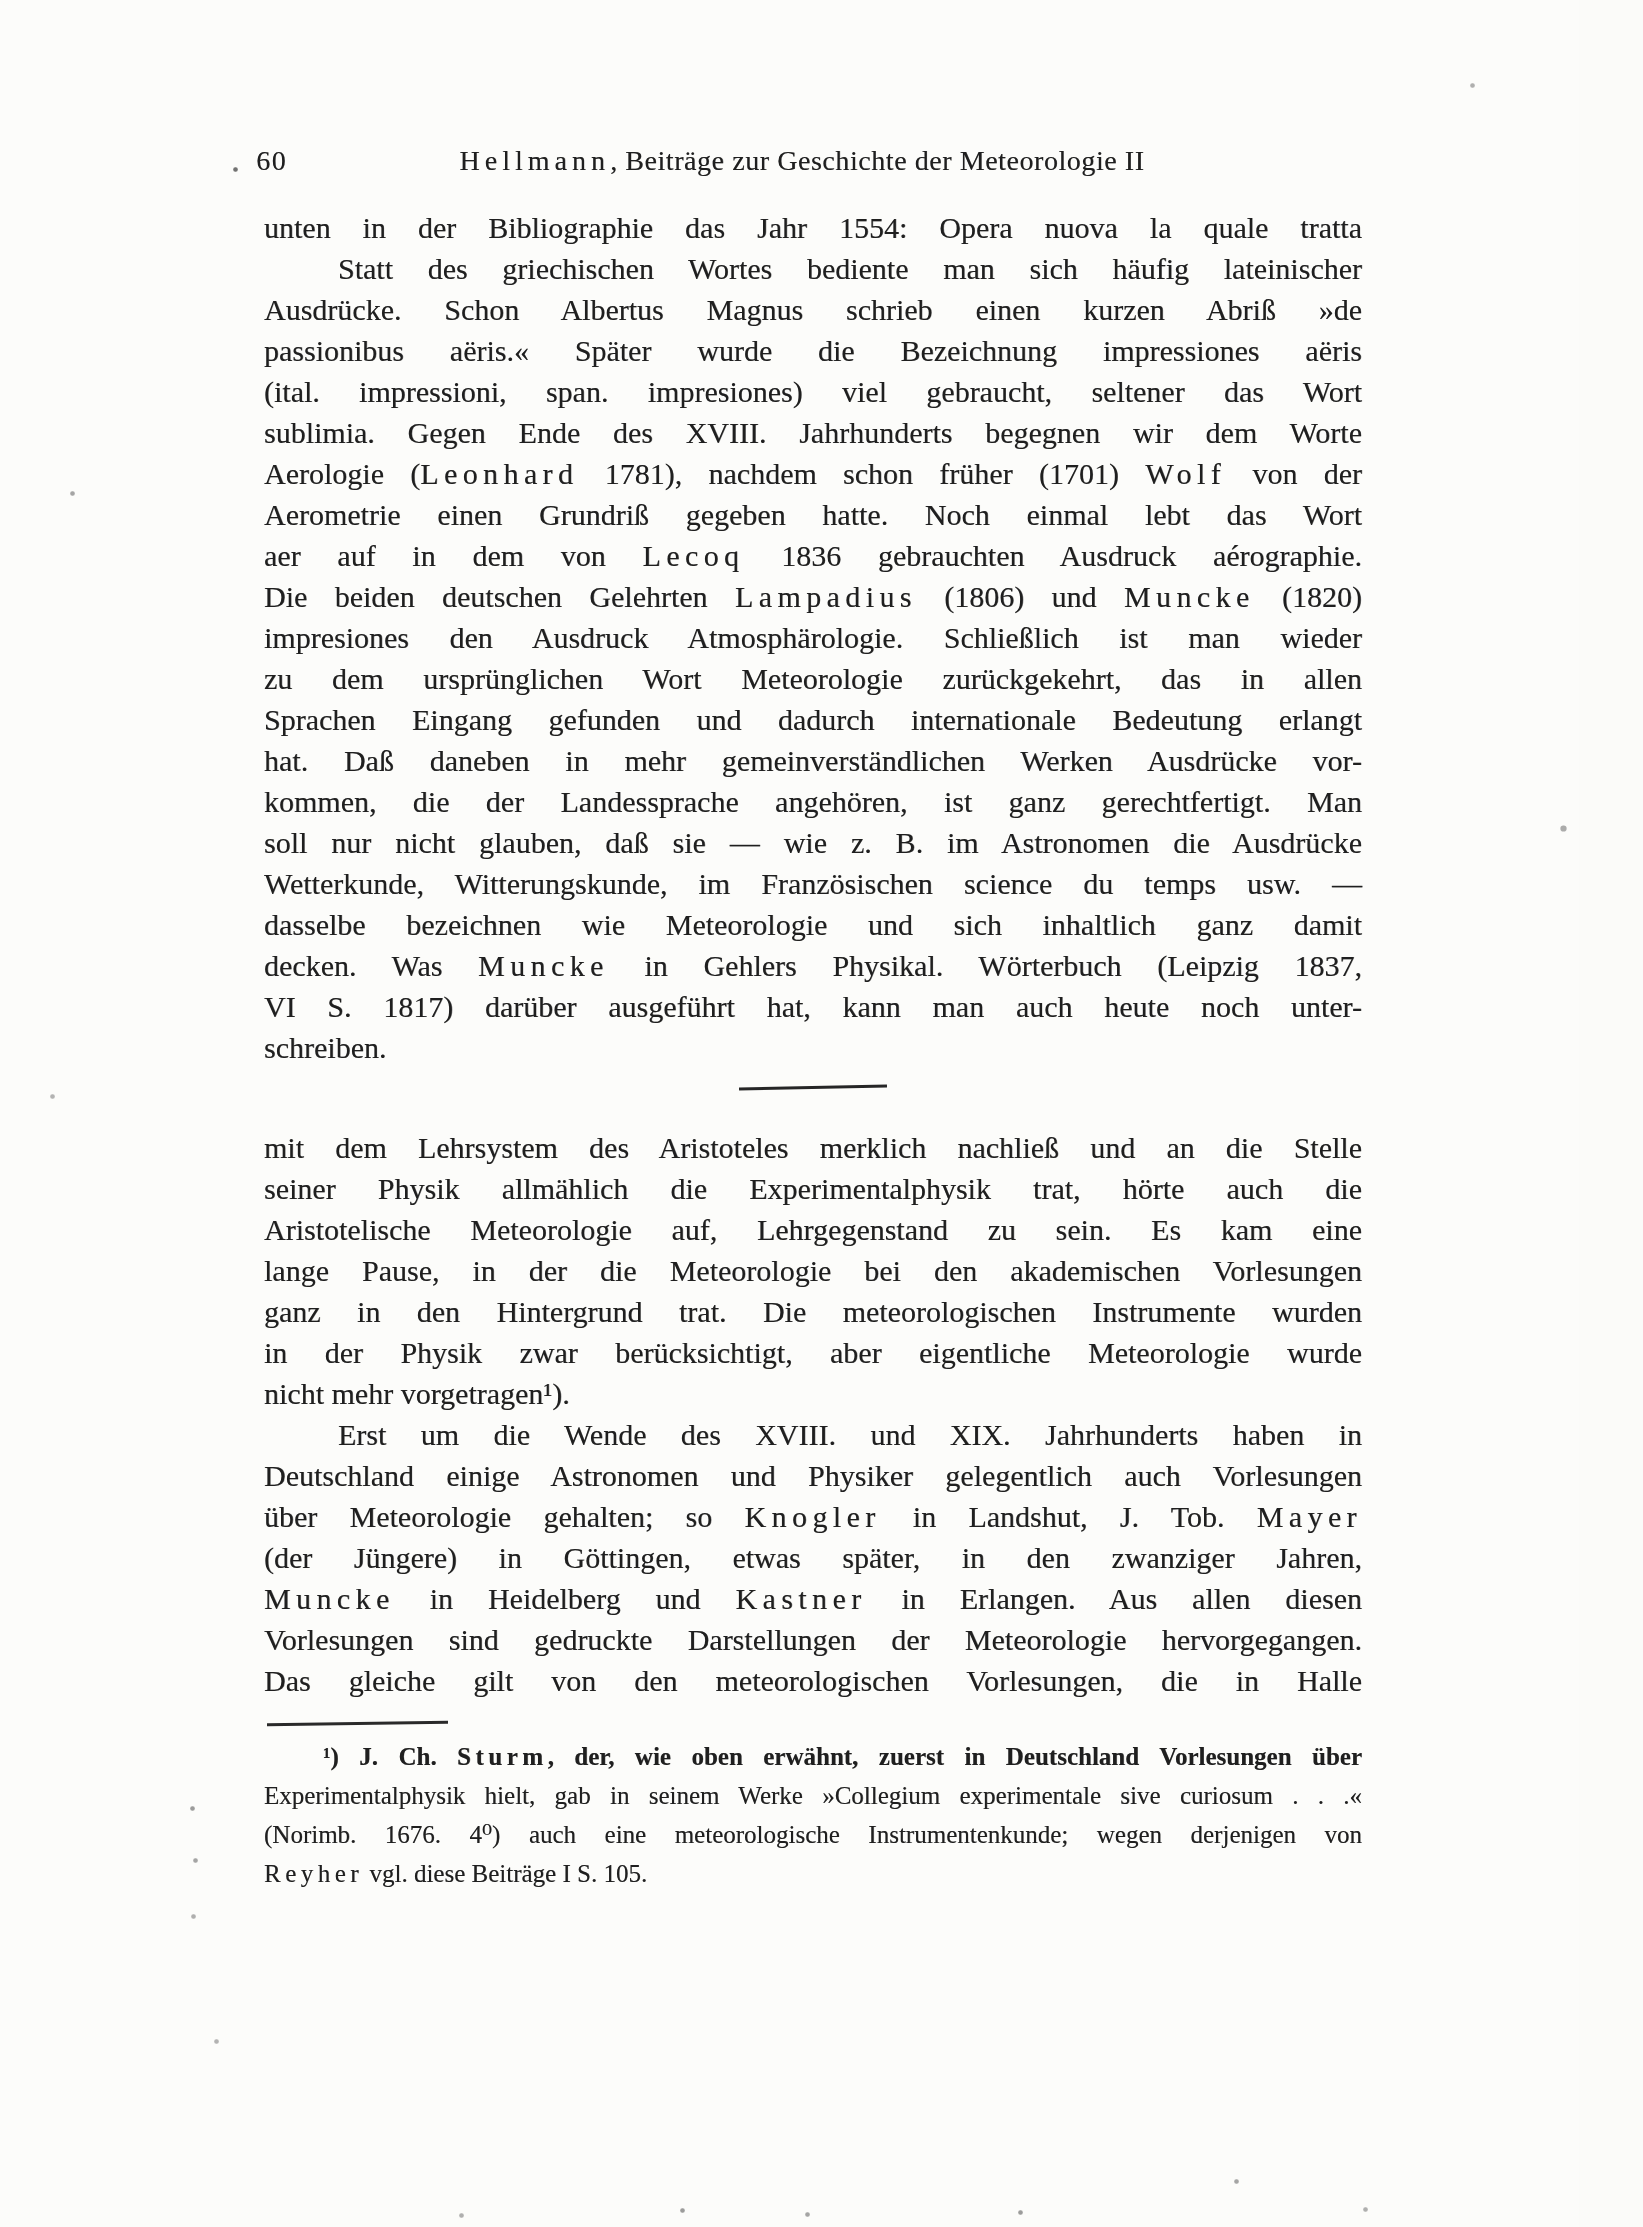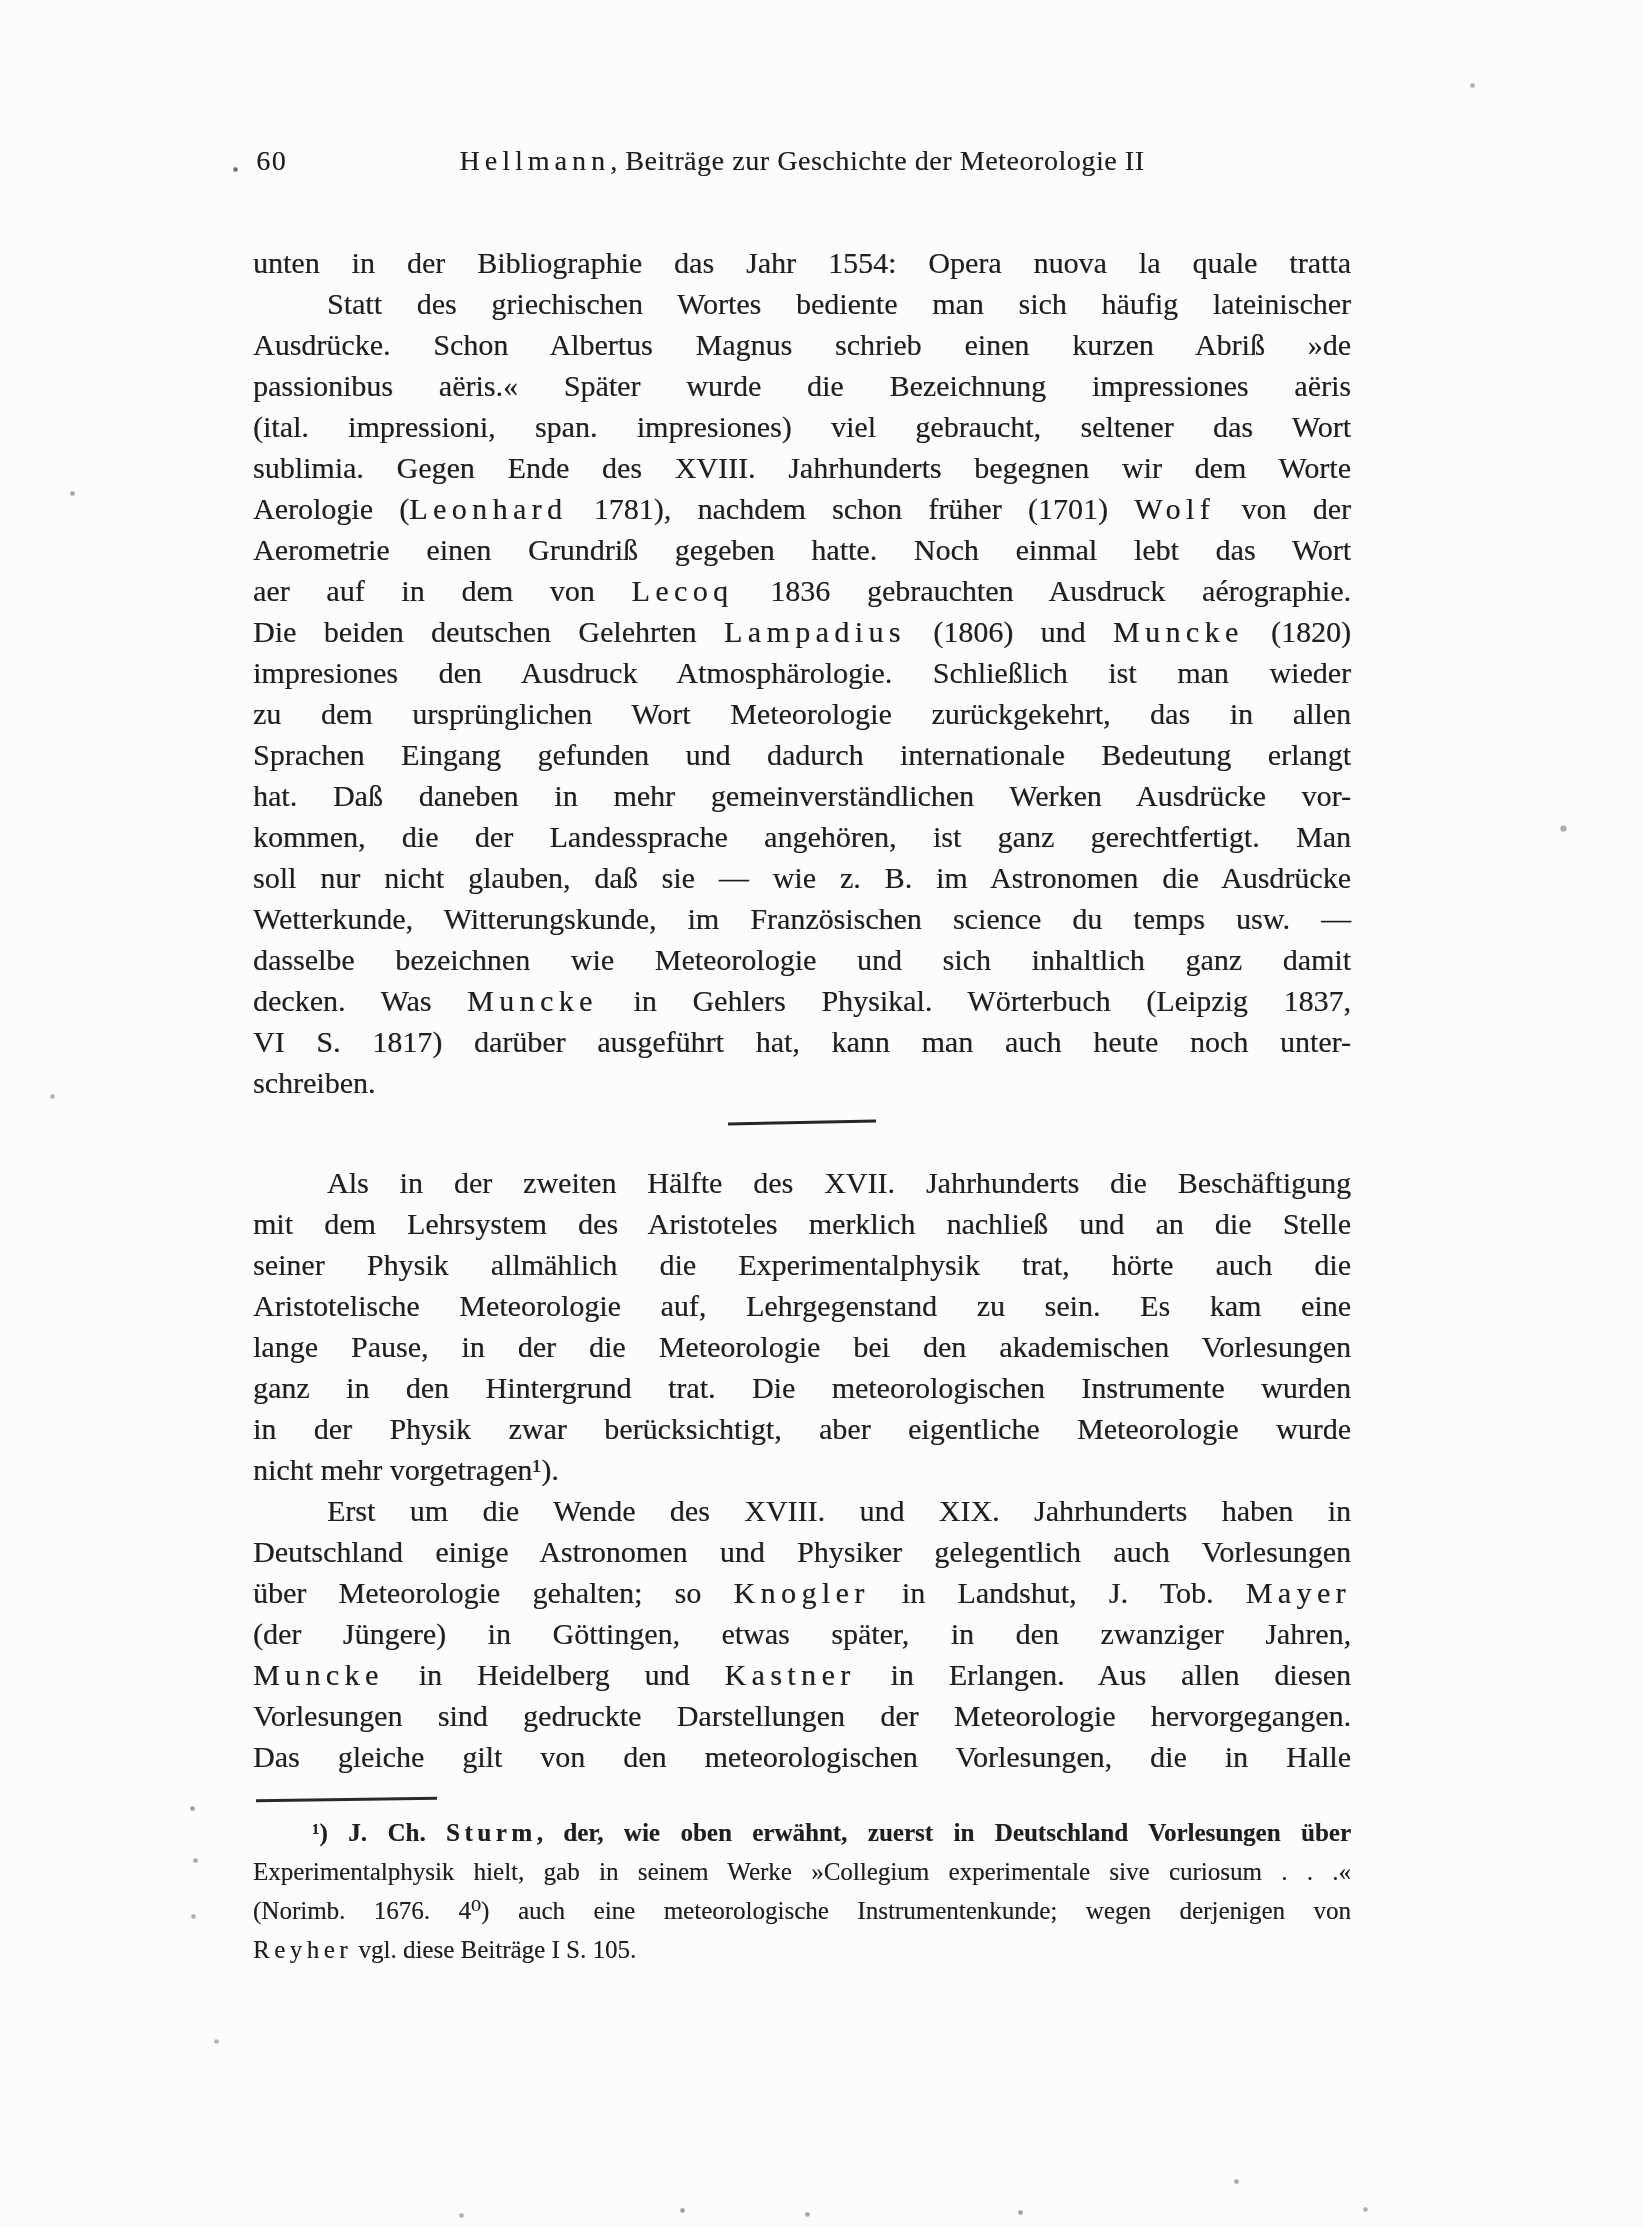--- a/index.html
+++ b/index.html
@@ -37,24 +37,23 @@
       1364px 2208px 0 0.8px rgba(60,60,60,.4),
       460px 2214px 0 0.8px rgba(60,60,60,.4);
   }
   .runhead {
     position: absolute; top: 145px; left: 253px; width: 1098px;
     font-size: 28px; text-align: center; letter-spacing: .02em;
     text-shadow: 0.3px 0.2px 0 rgba(30,30,30,.5);
   }
   .folio { position: absolute; left: 3.3px; top: 0; letter-spacing: .05em; }
   .textblock {
-    position: absolute; top: 207px; left: 253px; width: 1098px;
+    position: absolute; top: 207px; left: 264px; width: 1098px;
     font-size: 30px; line-height: 41px;
     text-shadow: 0.4px 0.2px 0 rgba(30,30,30,.5);
-    margin-top: 35px;
   }
   .line { text-align: justify; text-align-last: justify; }
   .line.endline { text-align-last: left; }
   .line.indent { padding-left: 74px; }
   .sperr { letter-spacing: .18em; }
   .divider-center {
     width: 148px; height: 2.5px; background: #262626;
     margin: 18px auto 38px auto;
     transform: rotate(-1.2deg);
   }
@@ -106,21 +105,20 @@
       <div class="line">Wetterkunde, Witterungskunde, im Französischen science du temps usw. —</div>
       <div class="line">dasselbe bezeichnen wie Meteorologie und sich inhaltlich ganz damit</div>
       <div class="line">decken. Was <span class="sperr">Muncke</span> in Gehlers Physikal. Wörterbuch (Leipzig 1837,</div>
       <div class="line">VI S. 1817) darüber ausgeführt hat, kann man auch heute noch unter-</div>
       <div class="line endline">schreiben.</div>
     </section>
 
     <div class="divider-center"></div>
 
     <section class="para">
-      <div class="line indent">Als in der zweiten Hälfte des XVII. Jahrhunderts die Beschäftigung</div>
       <div class="line">mit dem Lehrsystem des Aristoteles merklich nachließ und an die Stelle</div>
       <div class="line">seiner Physik allmählich die Experimentalphysik trat, hörte auch die</div>
       <div class="line">Aristotelische Meteorologie auf, Lehrgegenstand zu sein. Es kam eine</div>
       <div class="line">lange Pause, in der die Meteorologie bei den akademischen Vorlesungen</div>
       <div class="line">ganz in den Hintergrund trat. Die meteorologischen Instrumente wurden</div>
       <div class="line">in der Physik zwar berücksichtigt, aber eigentliche Meteorologie wurde</div>
       <div class="line endline">nicht mehr vorgetragen¹).</div>
     </section>
 
     <section class="para">

